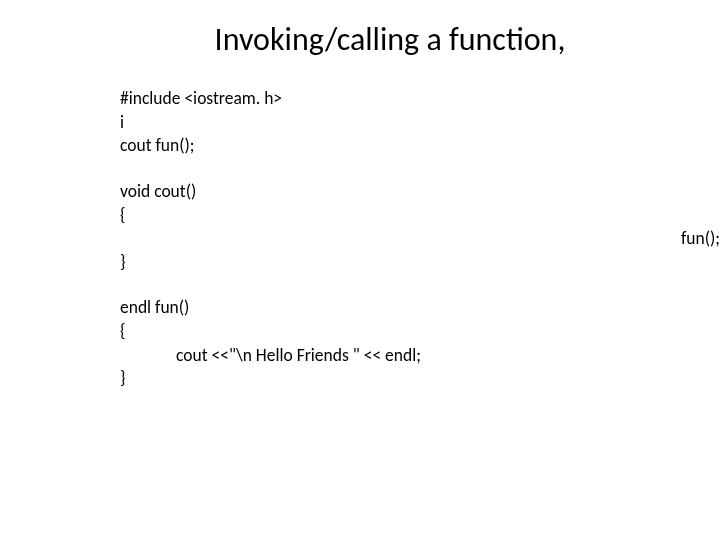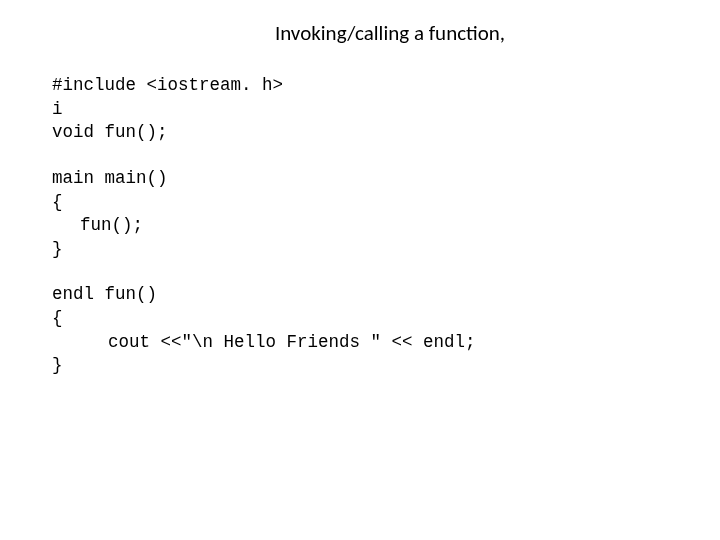--- a/index.html
+++ b/index.html
@@ -14,56 +14,56 @@
       font-family: Calibri, Arial, sans-serif;
       color: #000000;
       overflow: hidden;
     }
     .slide {
       width: 100%;
       height: 100%;
       padding: 20px 0 0 0;
     }
     .title {
-      font-size: 21px;
+      font-size: 32px;
       font-weight: 400;
       text-align: center;
       margin-left: 60px;
       margin-bottom: 28px;
     }
     .code-block {
-      margin-left: 52px;
+      margin-left: 120px;
       font-size: 17.5px;
       line-height: 1.35;
-      font-family: Liberation Mono, monospace;
     }
     .code-line {
       white-space: pre;
     }
     .indent {
       padding-left: 28px;
+      text-align: right;
     }
     .indent2 {
       padding-left: 56px;
     }
     .spacer {
       height: 22px;
     }
   </style>
 </head>
 <body>
 
 <div class="slide">
   <h1 class="title">Invoking/calling a function,</h1>
   <div class="code-block">
     <div class="code-line">#include &lt;iostream. h&gt;</div>
     <div class="code-line">i</div>
-    <div class="code-line">void fun();</div>
+    <div class="code-line">cout fun();</div>
     <div class="spacer"></div>
-    <div class="code-line">main main()</div>
+    <div class="code-line">void cout()</div>
     <div class="code-line">{</div>
     <div class="code-line indent">fun();</div>
     <div class="code-line">}</div>
     <div class="spacer"></div>
     <div class="code-line">endl fun()</div>
     <div class="code-line">{</div>
     <div class="code-line indent2">cout &lt;&lt;"\n Hello Friends " &lt;&lt; endl;</div>
     <div class="code-line">}</div>
   </div>
 </div>

